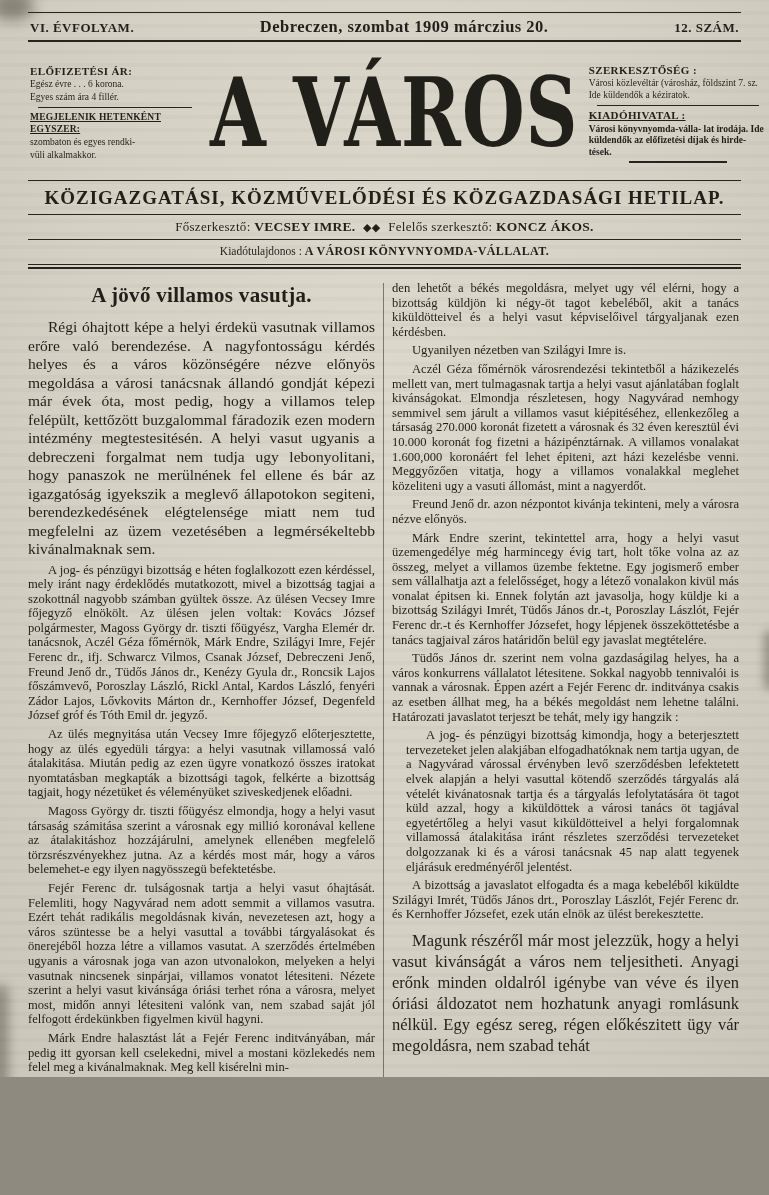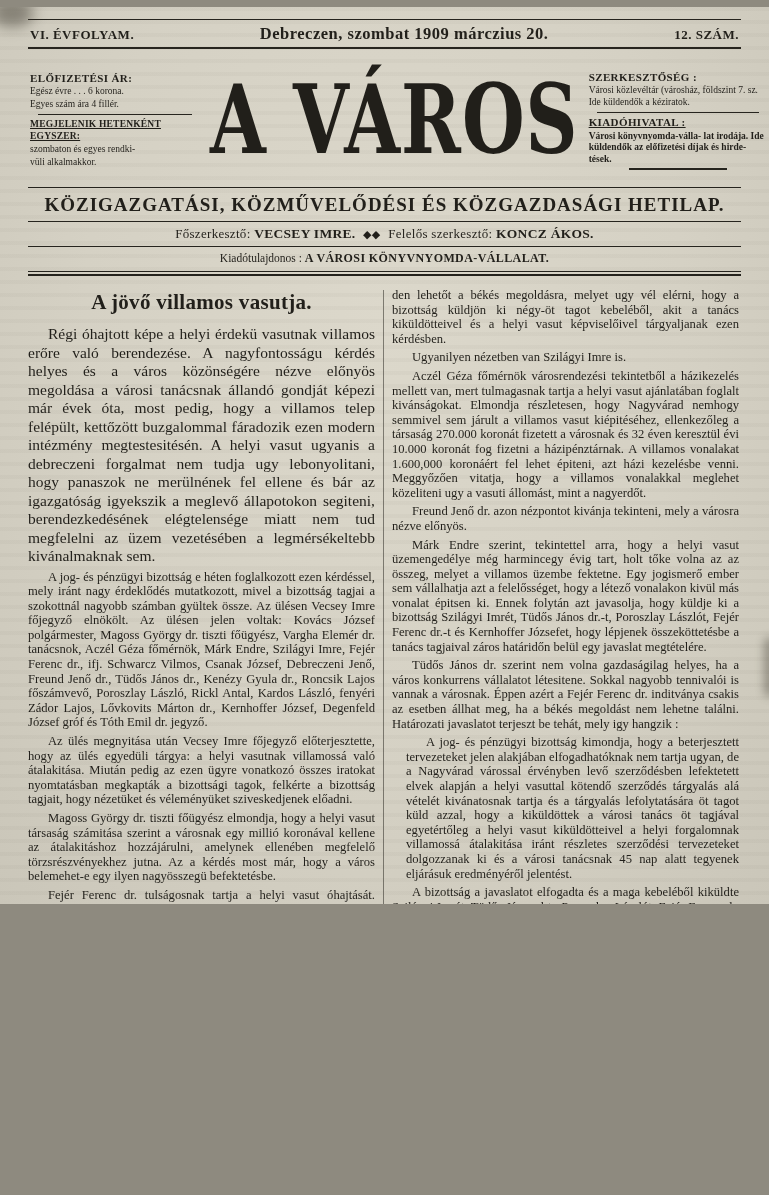--- a/index.html
+++ b/index.html
@@ -1,20 +1,20 @@
 <!DOCTYPE html>
 <html lang="hu"><head>
 <meta charset="utf-8">
 <style>
   html, body { margin: 0; padding: 0; background: #8e8a7f; }
   .page {
     position: relative;
     width: 769px;
-    height: 897px;
-    margin: 7px auto;
+    height: 1077px;
+    margin: 0 auto;
     box-sizing: border-box;
     padding: 12px 28px 0 28px;
     overflow: hidden;
     background:
       radial-gradient(ellipse at 50% 35%, #dcd8cb 0%, #d5d1c4 55%, #cac6b9 100%);
     color: #211f1a;
     font-family: "Liberation Serif", "DejaVu Serif", serif;
   }
   .ghost-texture {
     position: absolute; inset: 0; pointer-events: none;

